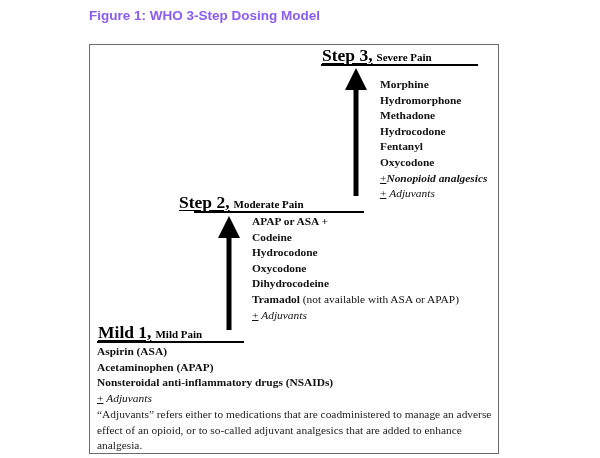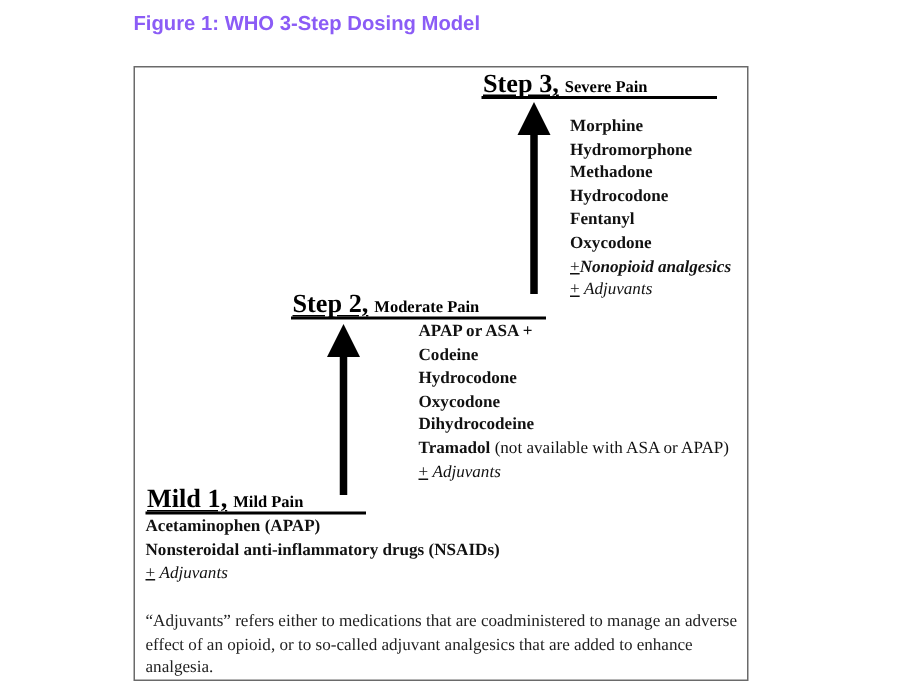--- a/index.html
+++ b/index.html
@@ -45,32 +45,32 @@
   <div class="item">Fentanyl</div>
   <div class="item">Oxycodone</div>
   <div class="item">
     <span class="pm">+</span><span class="ital" style="font-weight:bold;">Nonopioid analgesics</span>
   </div>
   <div class="item">
     <span class="pm">+</span>&nbsp;<span class="ital-b">Adjuvants</span>
   </div>
 </div>
 
-<div class="step-head" style="left:195px; top:192px;">
+<div class="step-head" style="left:179px; top:192px;">
   <span class="big">Step 2,</span>
   <span class="small">Moderate Pain</span>
 </div>
 <div class="uline" style="left:194px; top:211px; width:170px;"></div>
 
 <svg class="arrow" style="left:217px; top:216px;" width="24" height="116">
   <polygon points="12,0 23,22 1,22" fill="#000"></polygon>
   <rect x="9.5" y="20" width="5" height="94" fill="#000"></rect>
 </svg>
 
-<div class="list" style="left:252px; top:214px;margin-left:27px;">
+<div class="list" style="left:252px; top:214px;">
   <div class="item">APAP or ASA +</div>
   <div class="item">Codeine</div>
   <div class="item">Hydrocodone</div>
   <div class="item">Oxycodone</div>
   <div class="item">Dihydrocodeine</div>
   <div class="item">
     <span>Tramadol</span>
     <span class="note">(not available with ASA or APAP)</span>
   </div>
   <div class="item">
@@ -78,20 +78,21 @@
   </div>
 </div>
 
 <div class="step-head" style="left:98px; top:322px;">
   <span class="big">Mild 1,</span>
   <span class="small">Mild Pain</span>
 </div>
 <div class="uline" style="left:97px; top:341px; width:147px;"></div>
 
 <div class="list" style="left:97px; top:344px;">
+  <div class="item">Aspirin (ASA)</div>
   <div class="item">Acetaminophen (APAP)</div>
   <div class="item">Nonsteroidal anti-inflammatory drugs (NSAIDs)</div>
   <div class="item">
     <span class="pm">+</span>&nbsp;<span class="ital-b">Adjuvants</span>
   </div>
 </div>
 
 <div class="footnote">“Adjuvants” refers either to medications that are coadministered to manage an adverse effect of an opioid, or to so-called adjuvant analgesics that are added to enhance analgesia.</div>
 
 </body></html>

